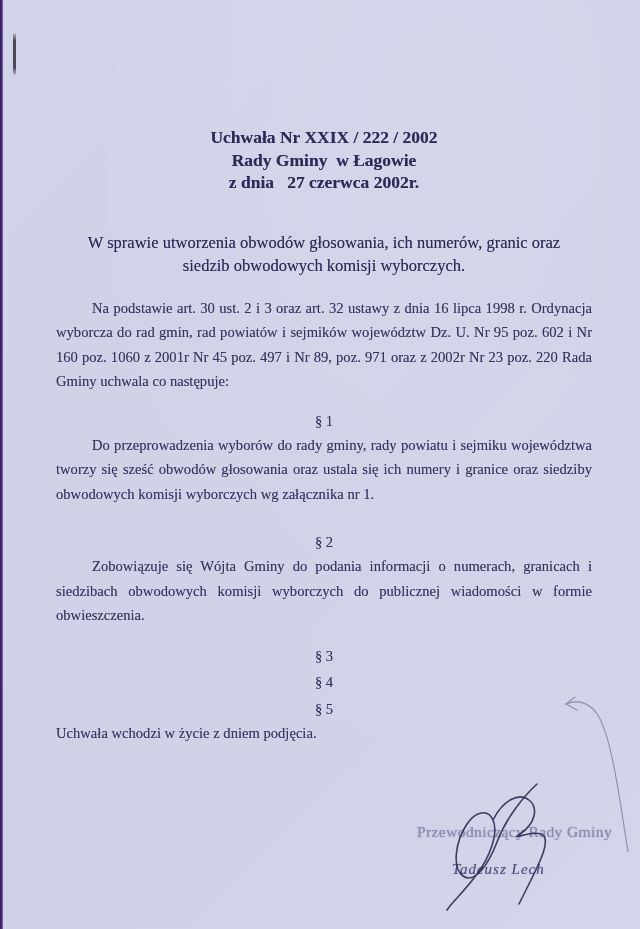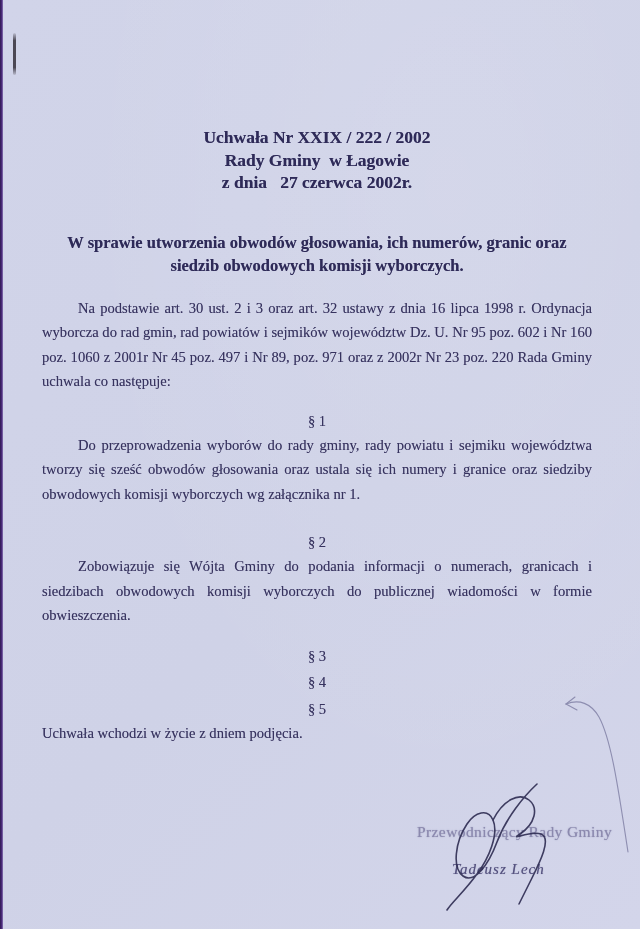--- a/index.html
+++ b/index.html
@@ -17,27 +17,27 @@
   .scan-edge {
     position:absolute; left:0; top:0; width:3px; height:100%;
     background: linear-gradient(to right, #2e1950, var(--edge, #4a2a7a) 55%, #8a77b3);
   }
   .scan-mark {
     position:absolute; left:13px; top:33px; width:3px; height:42px; border-radius:2px;
     background: linear-gradient(to bottom, rgba(62,56,64,0.15), rgba(52,47,58,0.85) 18%, rgba(52,47,58,0.85) 82%, rgba(62,56,64,0.15));
   }
   .content {
     position:absolute; left:0; top:0; width:640px;
-    padding: 126px 48px 0 42px;
+    padding: 126px 48px 0 56px;
     box-sizing: border-box;
   }
   .title { text-align:center; font-weight:bold; font-size:17.5px; line-height:22.5px; color:#2e2a58; }
   .title div { white-space: pre-wrap; text-shadow: 0 0 0.5px rgba(46,42,88,0.55); }
   .subject {
-    margin-top:37px; text-align:center; font-weight:bold; font-size:16.5px; line-height:23.5px;
+    margin-top:37px; text-align:center; font-weight:normal; font-size:16.5px; line-height:23.5px;
     color:#2e2a58; text-shadow: 0 0 0.5px rgba(46,42,88,0.55); padding:0 14px;
   }
   .bodytext {
     font-size:14.6px; line-height:24.5px; text-align:justify;
     text-shadow: 0 0 0.4px rgba(55,51,95,0.45); margin:0;
   }
   .preamble { margin-top:18px; text-indent:36px;font-family:Liberation Serif, serif; }
   .secnum { text-align:center; font-size:14.6px; line-height:24px; text-shadow:0 0 0.4px rgba(55,51,95,0.45); }
   .sectext { text-indent:36px; }
   .sec5 .sectext { text-indent:0; }

